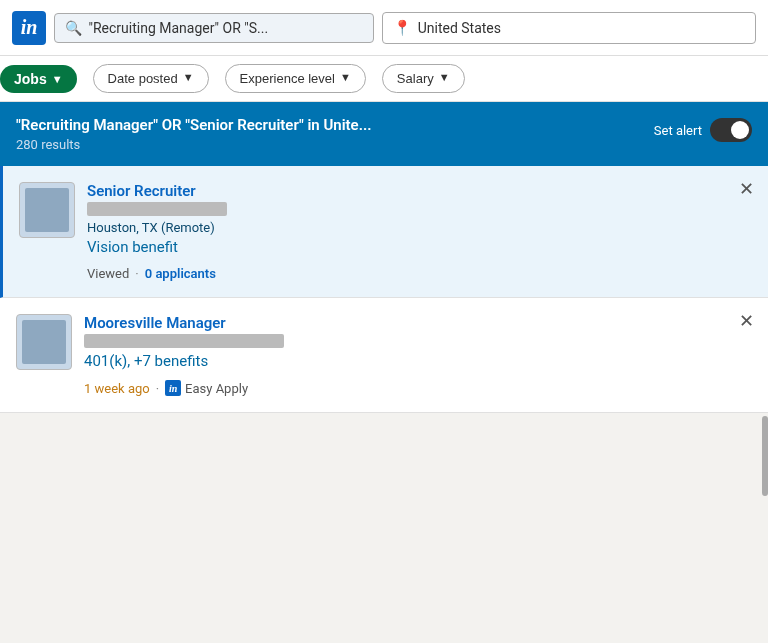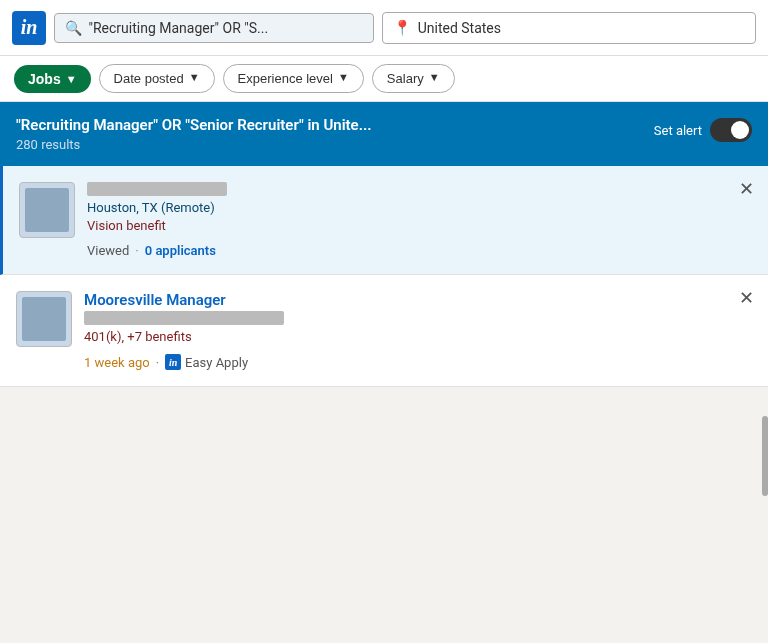--- a/index.html
+++ b/index.html
@@ -79,24 +79,24 @@
       flex-shrink: 0;
     }
     .location-text {
       font-size: 14px;
       color: #333;
     }
 
     
     .filter-bar {
       background: #fff;
-      padding: 8px 14px;
-      display: flex;
-      align-items: center;
-      gap: 8px;
+      padding: 8px 0;
+      display: flex;
+      align-items: center;
+      gap: 16px;
       border-bottom: 1px solid #e0e0e0;
     }
 
     .filter-btn-jobs {
       background: #057642;
       color: #fff;
       border: none;
       border-radius: 20px;
       padding: 6px 14px;
       font-size: 14px;
@@ -239,22 +239,22 @@
     }
     .company-name-blur-wide {
       width: 200px;
     }
     .job-location {
       font-size: 13px;
       color: #0c4a6e;
       margin-bottom: 3px;
     }
     .job-benefit {
-      font-size: 13px;
-      color: #7f1d1d;
+      font-size: 15px;
+      color: #0369a1;
       margin-bottom: 6px;
     }
 
     .job-meta {
       display: flex;
       align-items: center;
       gap: 6px;
       font-size: 13px;
       margin-top: 10px;
     }
@@ -367,20 +367,21 @@
   </div>
 </div>
 
 <div class="jobs-container" style="position:relative;">
 
   <div class="job-card active">
     <div class="company-logo">
       <div class="company-logo-inner"></div>
     </div>
     <div class="job-info">
+      <div class="job-title">Senior Recruiter</div>
       <div class="company-name-blur"></div>
       <div class="job-location">Houston, TX (Remote)</div>
       <div class="job-benefit">Vision benefit</div>
       <div class="job-meta">
         <span class="viewed-text">Viewed</span>
         <span class="dot-separator">·</span>
         <span class="applicants-text">0 applicants</span>
       </div>
     </div>
     <button class="close-btn">✕</button>

